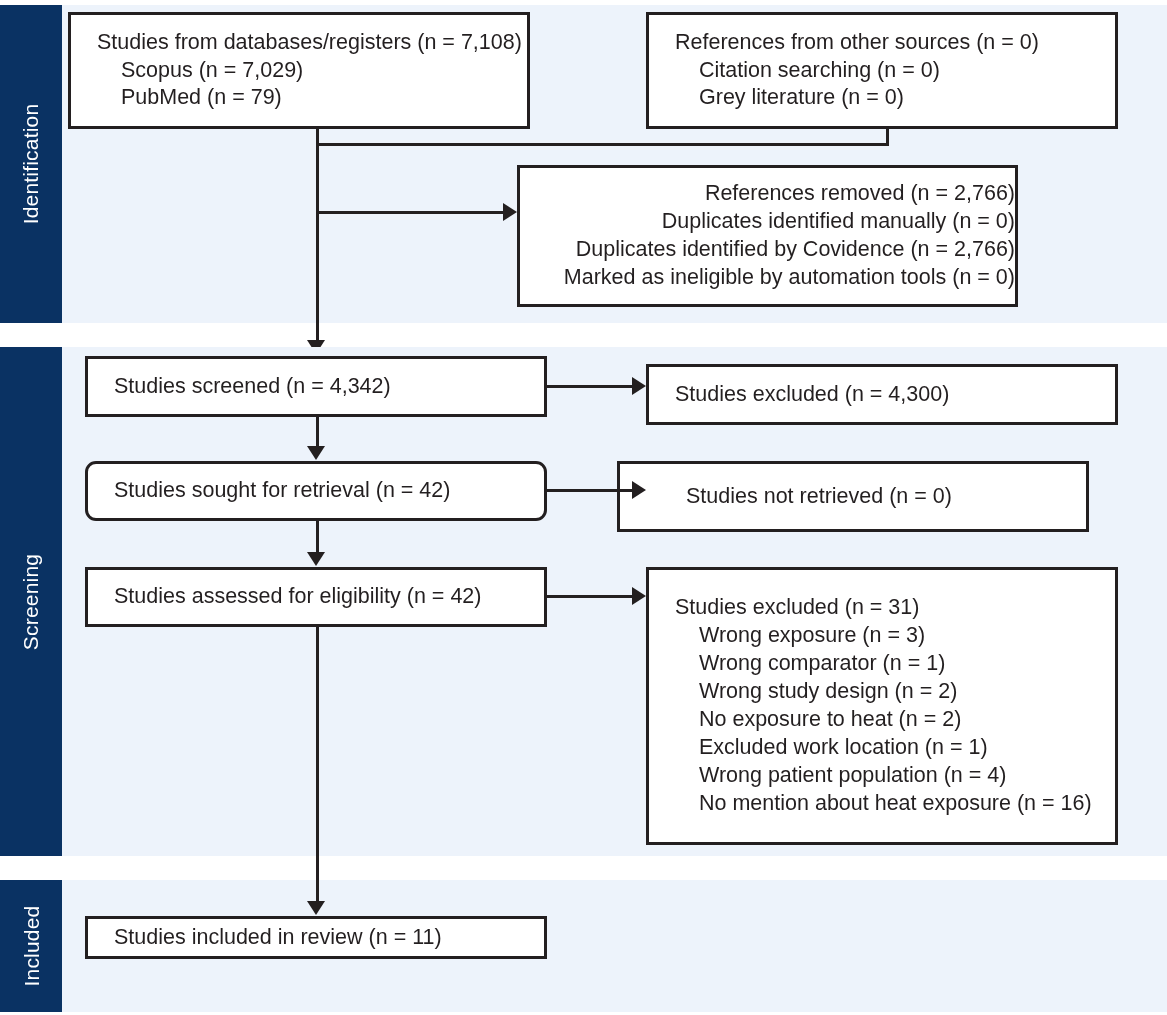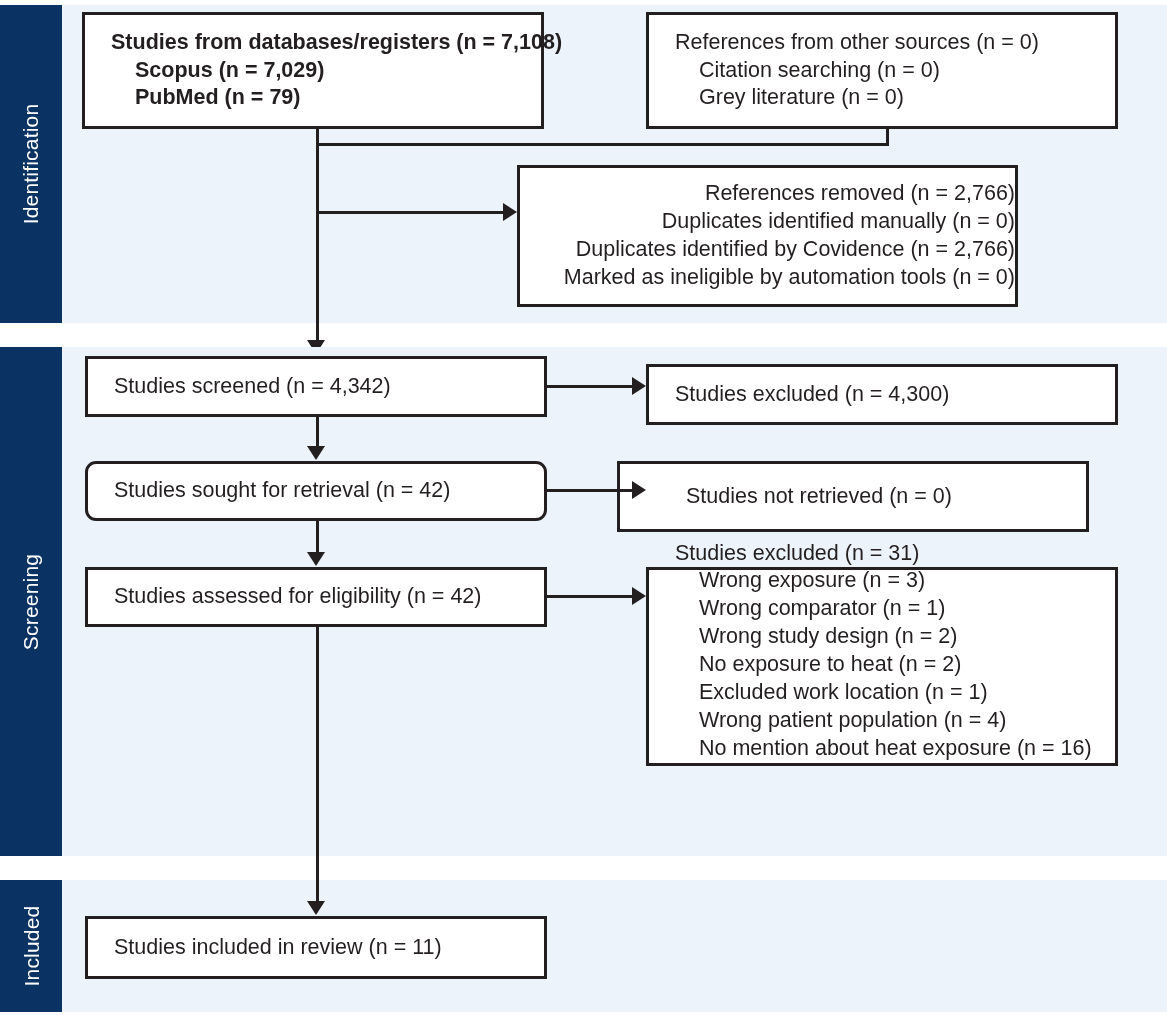--- a/index.html
+++ b/index.html
@@ -60,34 +60,34 @@
   .box .line {
     color: #231f20;
     font-size: 21.5px;
     line-height: 1.30;
     padding-left: 26px;
     white-space: nowrap;
   }
   .box .line.sub { padding-left: 50px; }
 
   
-  #box-databases      { left: 82px;  top: 12px;  width: 462px; height: 117px; font-weight: bold; }
+  #box-databases      { left: 68px;  top: 12px;  width: 462px; height: 117px; }
   #box-other-sources  { left: 646px; top: 12px;  width: 472px; height: 117px; }
   #box-removed        { left: 517px; top: 165px; width: 501px; height: 142px; align-items: flex-end; }
 
   
   #box-screened       { left: 85px;  top: 356px; width: 462px; height: 61px; }
   #box-sought         { left: 85px;  top: 461px; width: 462px; height: 60px; border-radius: 11px; }
   #box-assessed       { left: 85px;  top: 567px; width: 462px; height: 60px; }
   #box-excl-screened  { left: 646px; top: 364px; width: 472px; height: 61px; }
   #box-not-retrieved  { left: 617px; top: 461px; width: 472px; height: 71px; padding-left: 40px; }
-  #box-excl-eligible  { left: 646px; top: 567px; width: 472px; height: 199px; justify-content: flex-end; }
-
-  
-  #box-included       { left: 85px;  top: 916px; width: 462px; height: 63px; }
+  #box-excl-eligible  { left: 646px; top: 567px; width: 472px; height: 278px; }
+
+  
+  #box-included       { left: 85px;  top: 916px; width: 462px; height: 43px; }
 
   
   .conn {
     position: absolute;
     background: #231f20;
   }
   .vline { width: 3px; }
   .hline { height: 3px; }
 
   .arrow-down {

